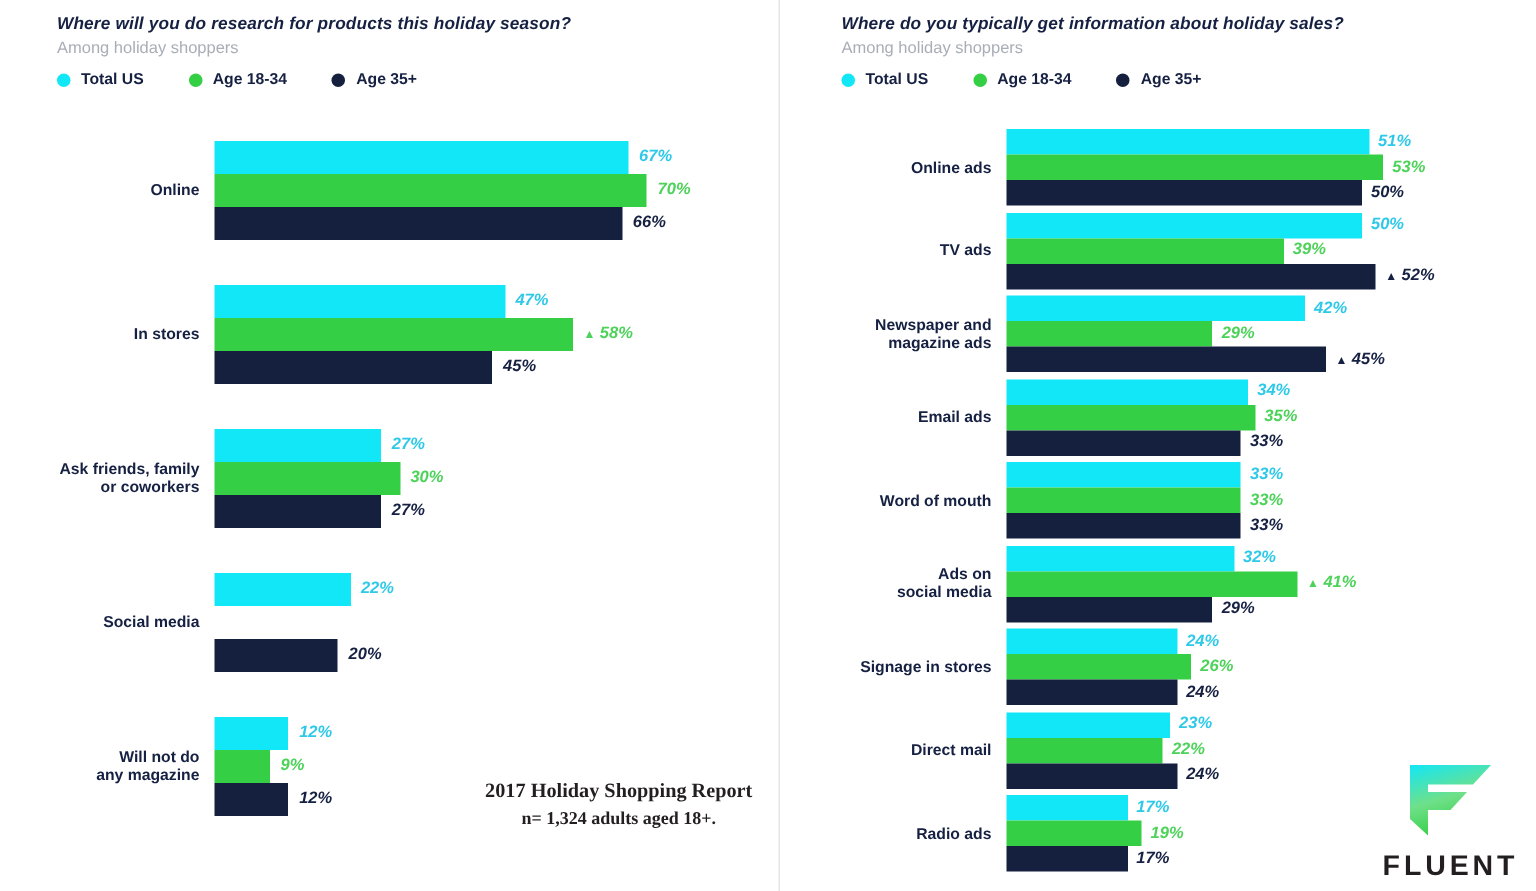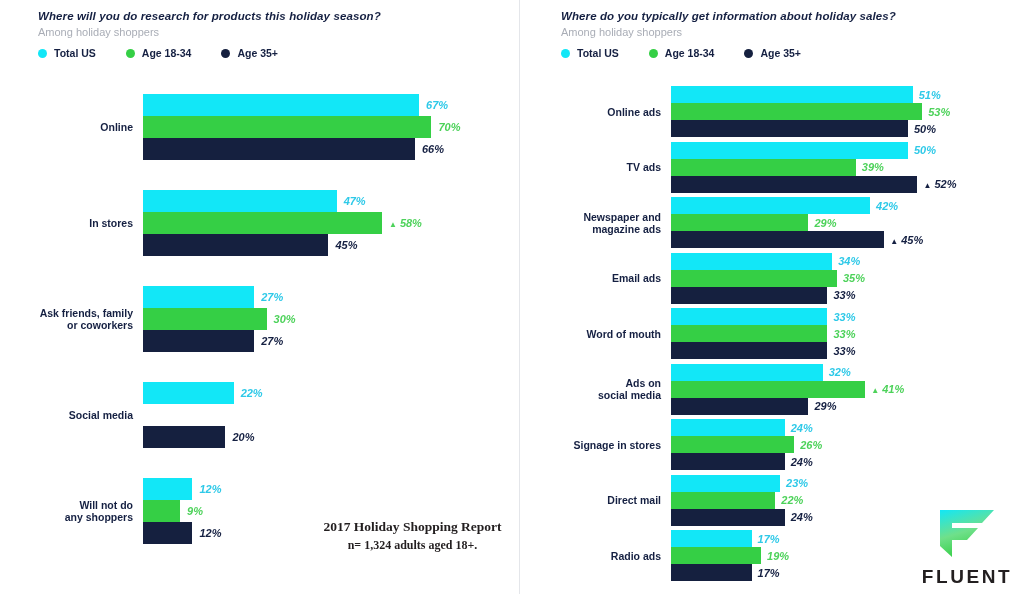--- a/index.html
+++ b/index.html
@@ -162,21 +162,21 @@
             <div class="vlab c" style="left: 97.64px;"><span>22%</span></div>
           </div>
           <div class="barrow" style="position: absolute; left: 143px; top: 44px; height: 22px; width: 360px;">
             <div class="bar n" style="width: 82.4px;"></div>
             <div class="vlab n" style="left: 89.4px;"><span>20%</span></div>
           </div>
         </div>
         <div class="grp" style="top: 394px; height: 66px;">
           <div class="grp-label" style="width: 113px; left: 20px; top: 21px;">
             <div>Will not do</div>
-            <div>any shoppers</div>
+            <div>any magazine</div>
           </div>
           <div class="barrow" style="position: absolute; left: 143px; top: 0px; height: 22px; width: 360px;">
             <div class="bar c" style="width: 49.44px;"></div>
             <div class="vlab c" style="left: 56.44px;"><span>12%</span></div>
           </div>
           <div class="barrow" style="position: absolute; left: 143px; top: 22px; height: 22px; width: 360px;">
             <div class="bar g" style="width: 37.08px;"></div>
             <div class="vlab g" style="left: 44.08px;"><span>9%</span></div>
           </div>
           <div class="barrow" style="position: absolute; left: 143px; top: 44px; height: 22px; width: 360px;">

